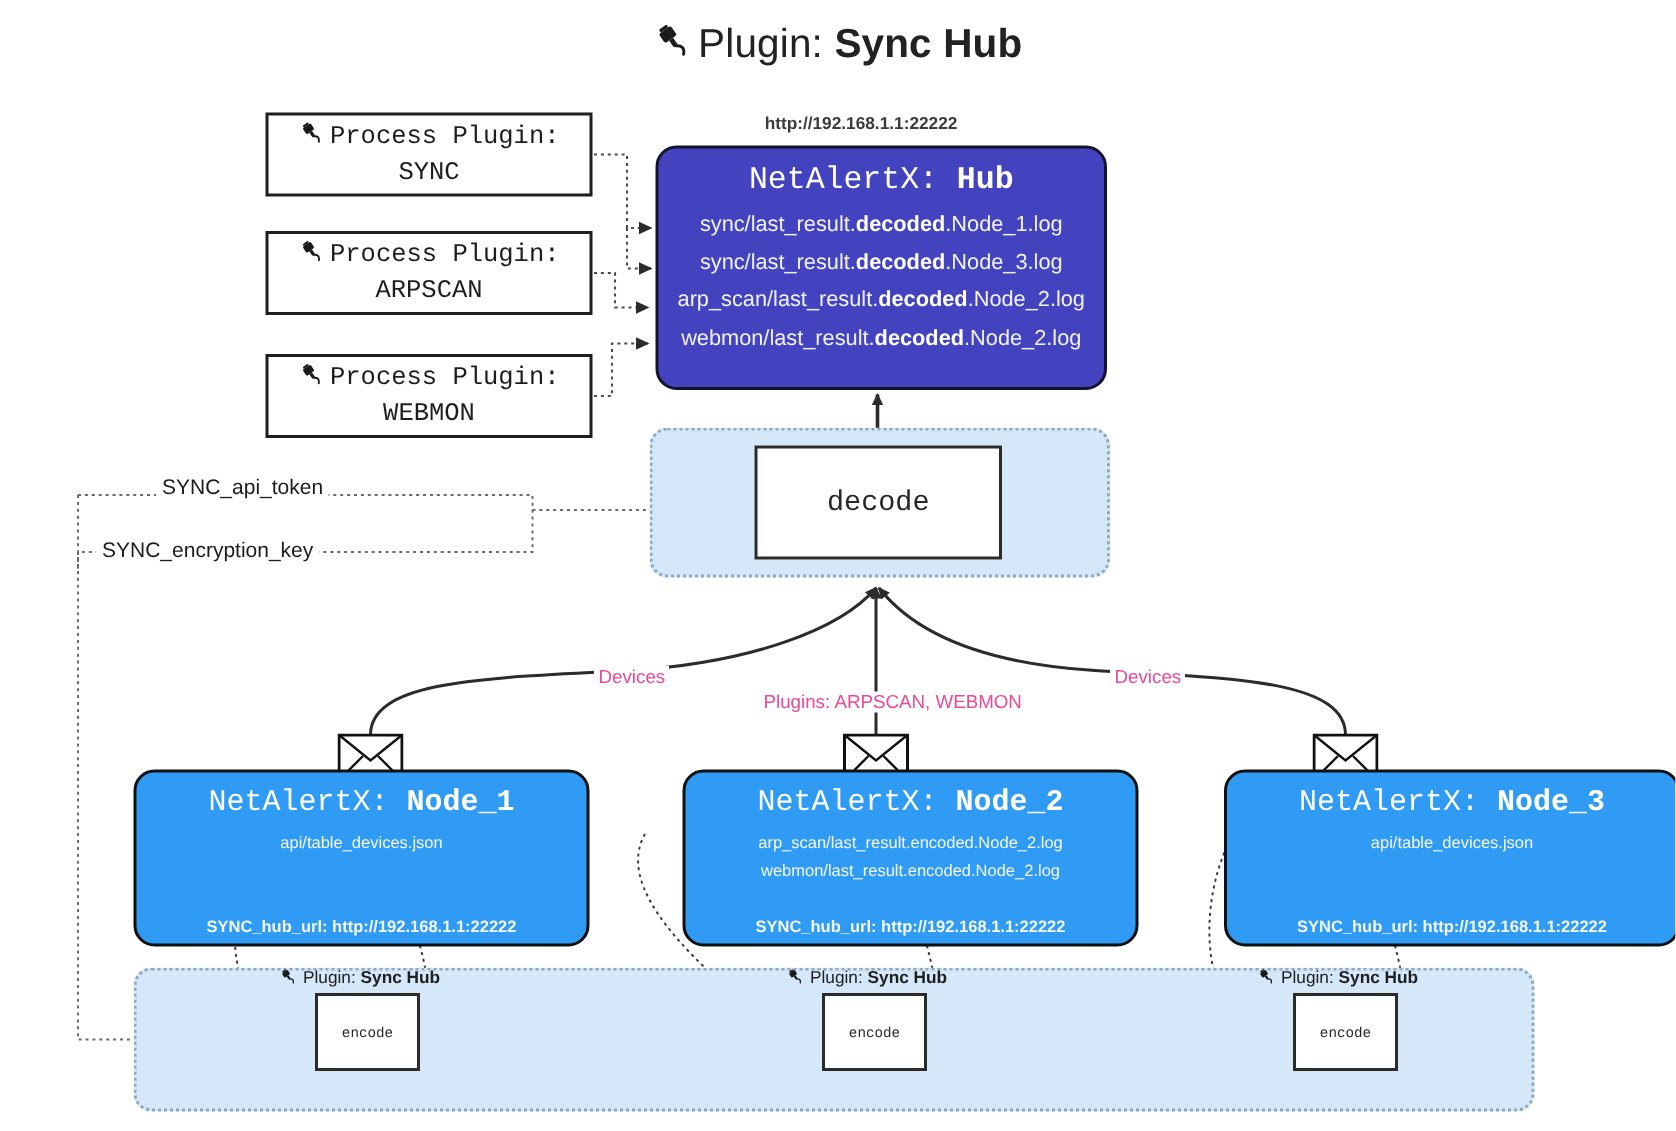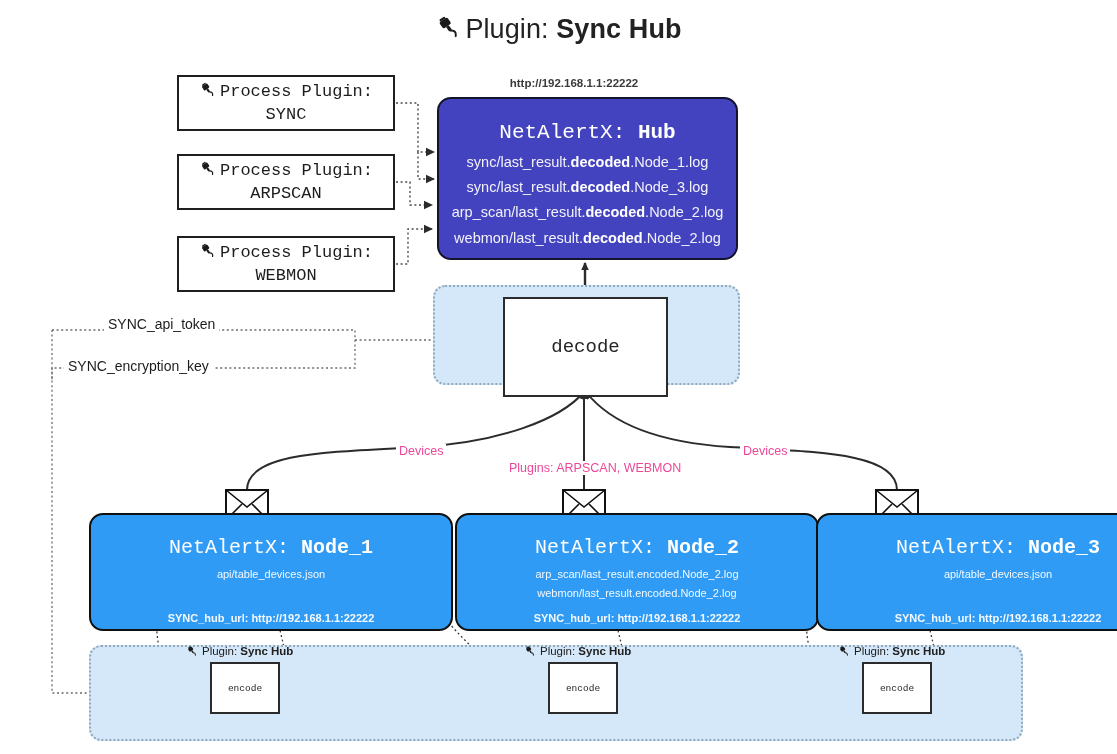--- a/index.html
+++ b/index.html
@@ -82,21 +82,21 @@
     top: 97px;
     width: 301px;
     height: 163px;
     background: #4343c0;
     border: 2px solid #14142d;
     border-radius: 14px;
     color: #ffffff;
     display: flex;
     flex-direction: column;
     align-items: center;
-    padding-top: 22px;
+    padding-top: 10px;
   }
   #hub .hub-title {
     font-family: "Liberation Mono", monospace;
     font-size: 21px;
     margin-bottom: 6px;
     white-space: nowrap;
   }
   #hub .hub-title b { font-weight: bold; }
   #hub .hub-line {
     font-size: 14.5px;
@@ -132,21 +132,21 @@
     display: flex;
     align-items: center;
     justify-content: center;
     font-family: "Liberation Mono", monospace;
     color: #272727;
   }
   #decode {
     left: 503px;
     top: 297px;
     width: 165px;
-    height: 100px;
+    height: 76px;
     font-size: 19px;
   }
   .encode-box {
     width: 70px;
     height: 52px;
     font-size: 9.5px;
   }
   .encode-cap {
     position: absolute;
     font-size: 11.5px;
@@ -157,23 +157,23 @@
 
   
   .node-box {
     border: 2px solid #101010;
     border-radius: 14px;
     background: #2f9bf5;
     color: #ffffff;
     display: flex;
     flex-direction: column;
     align-items: center;
-    width: 364px;
+    width: 304px;
     height: 118px;
-    padding-top: 21px;
+    padding-top: 9px;
     box-sizing: border-box;
   }
   .node-box .nb-title {
     font-family: "Liberation Mono", monospace;
     font-size: 20px;
     white-space: nowrap;
   }
   .node-box .nb-title b { font-weight: bold; }
   .node-box .nb-lines {
     margin-top: 7px;

